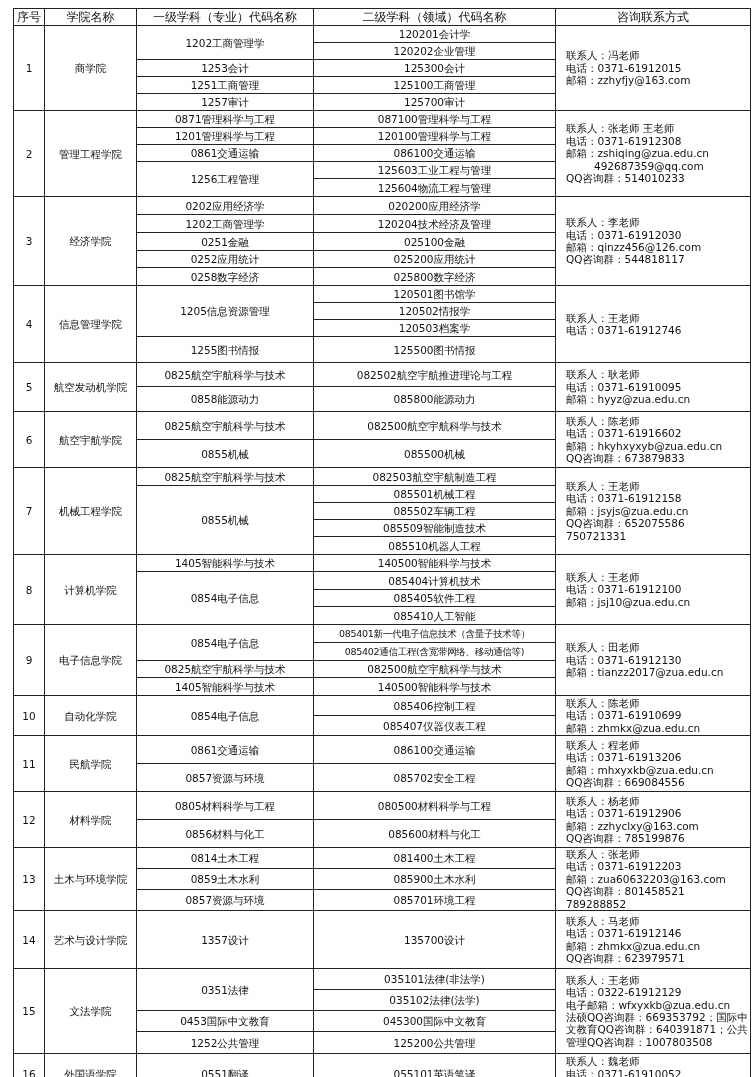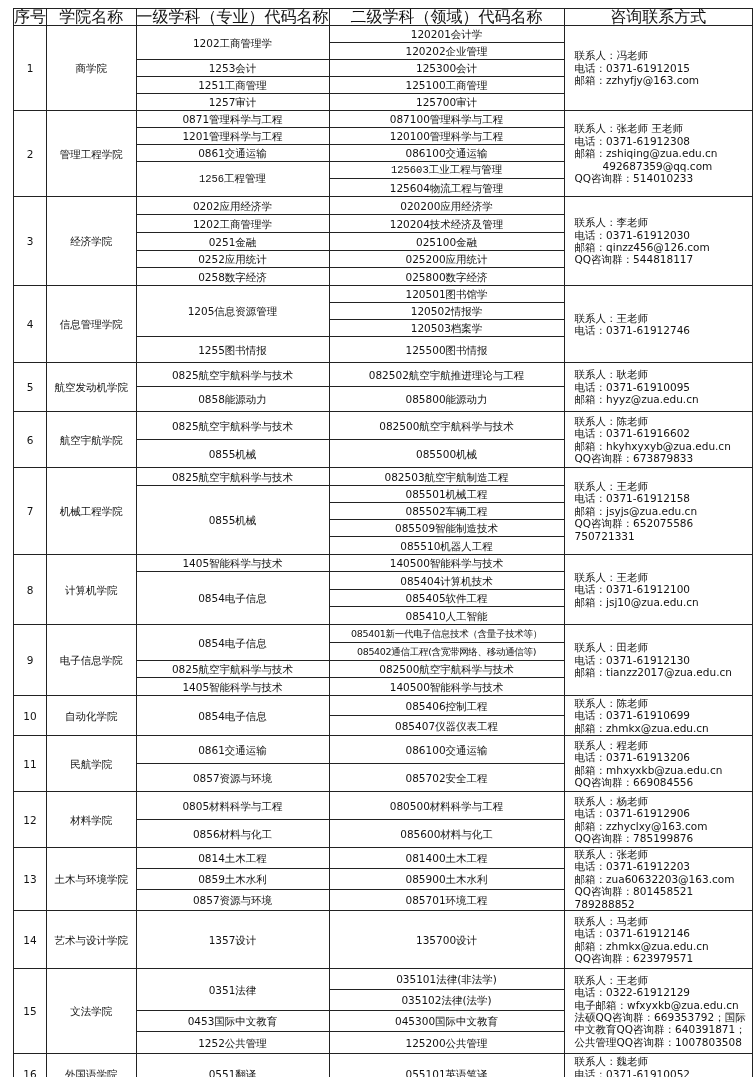--- a/index.html
+++ b/index.html
@@ -1,21 +1,21 @@
 <!DOCTYPE html>
 <html><head>
 <meta charset="utf-8">
 <style>
   html, body { margin: 0; padding: 0; background: #ffffff; }
   body { width: 753px; height: 1077px; position: relative; overflow: hidden;
          font-family: "DejaVu Sans", "Liberation Sans", sans-serif; color: #111; }
   #sheet { position: absolute; left: 13px; top: 8px; border-collapse: collapse; table-layout: fixed; }
   #sheet td, #sheet th { border: 1px solid #222; padding: 0; font-size: 10.5px; line-height: 12px;
          text-align: center; vertical-align: middle; overflow: hidden; white-space: nowrap; font-weight: normal; }
-  #sheet th { font-size: 16px; height: 16px; }
+  #sheet th { font-size: 12px; height: 16px; }
   #sheet td.contact { text-align: left; padding-left: 2px; white-space: normal; font-size: 10.5px; line-height: 12.4px; }
   #sheet td.small { font-size: 9.5px; letter-spacing: -0.3px; }
   .cline { display: block; padding-left: 8px; }
   .indent { padding-left: 36px; }
 </style>
 </head>
 <body>
 
 <table id="sheet">
   <colgroup>
@@ -75,21 +75,21 @@
         </td>
       </tr>
       <tr style="height: 17px;">
         <td rowspan="1">1201管理科学与工程</td>
         <td>120100管理科学与工程</td>
       </tr>
       <tr style="height: 17px;">
         <td rowspan="1">0861交通运输</td>
         <td>086100交通运输</td>
       </tr>
-      <tr style="height: 17px; font-family: Liberation Mono, monospace;">
+      <tr style="height: 17px;">
         <td rowspan="2">1256工程管理</td>
         <td>125603工业工程与管理</td>
       </tr>
       <tr style="height: 18px;">
         <td>125604物流工程与管理</td>
       </tr>
       <tr style="height: 18px;">
         <td rowspan="5">3</td>
         <td rowspan="5">经济学院</td>
         <td rowspan="1">0202应用经济学</td>

